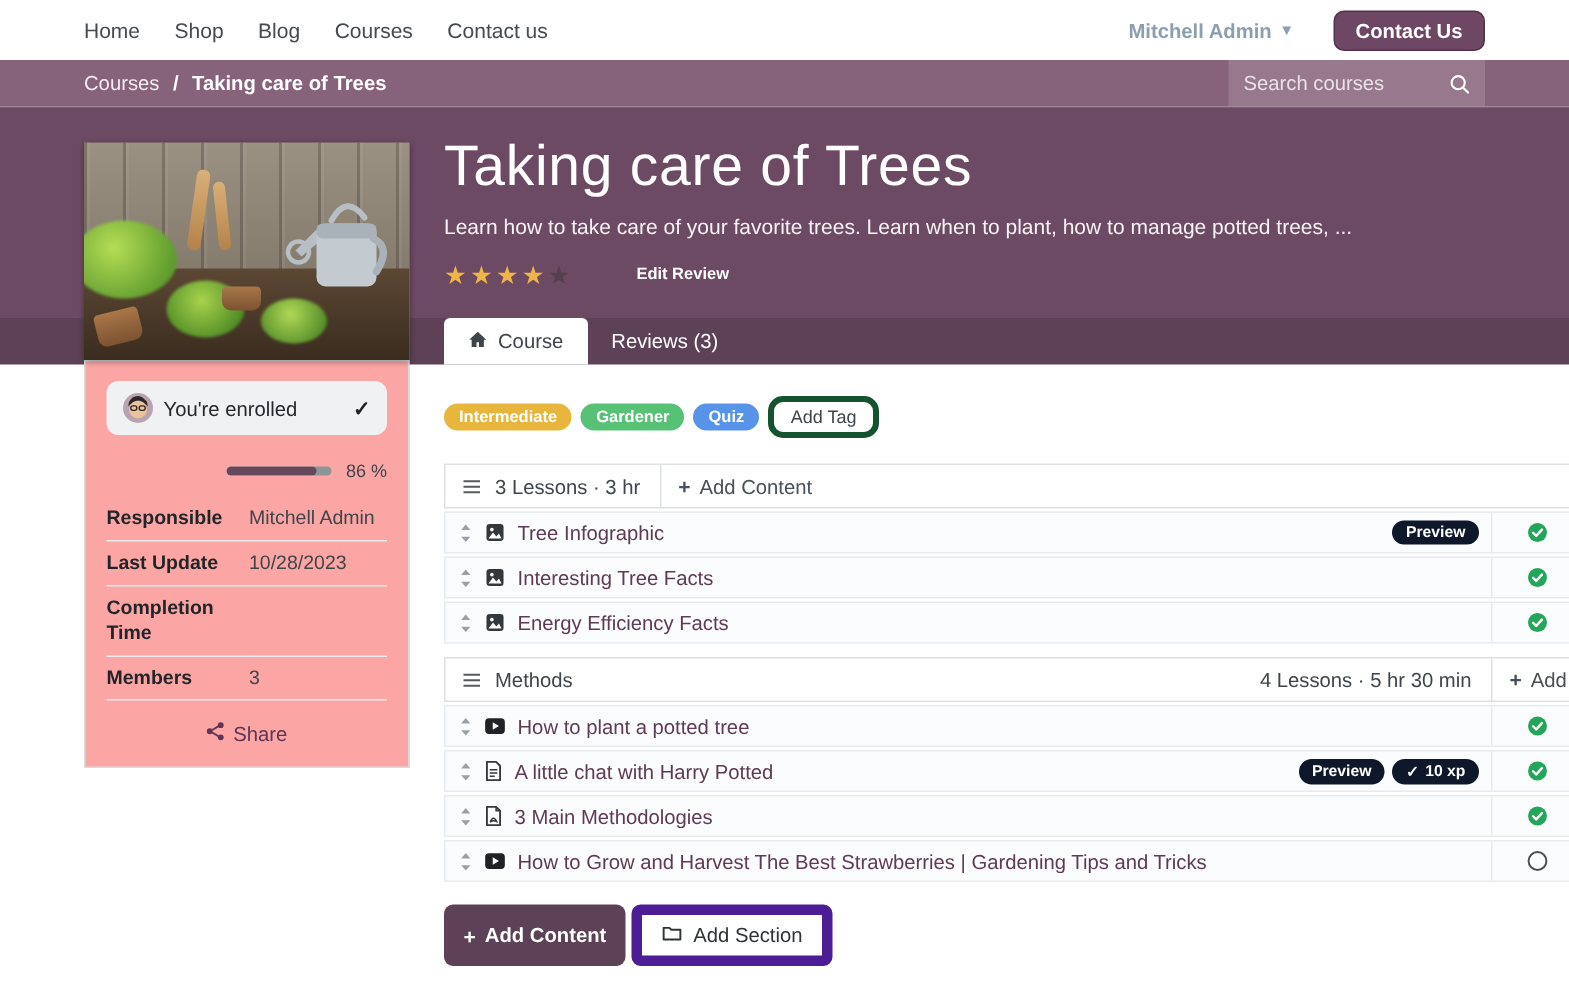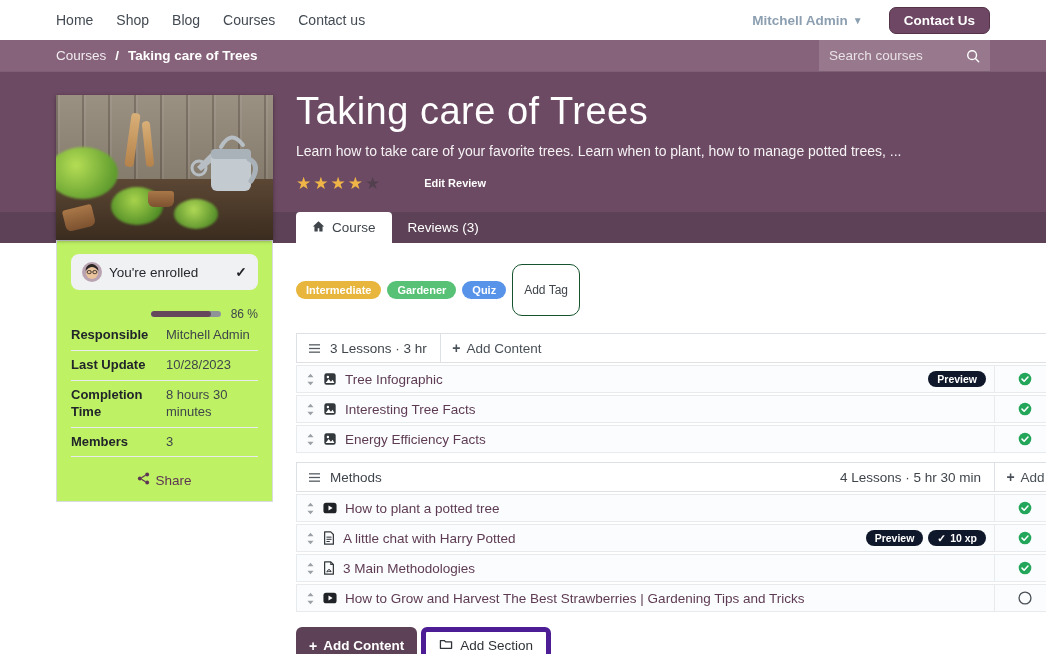--- a/index.html
+++ b/index.html
@@ -43,43 +43,43 @@
   
   .left-panel { position:absolute; left:56px; top:95px; width:217px; z-index:5; }
   .course-image { height:145px; position:relative; overflow:hidden; box-shadow:0 1px 4px rgba(0,0,0,.35); background:linear-gradient(#9a9183,#857b6d 60%,#6f6557); }
   .planks { position:absolute; inset:0; background:repeating-linear-gradient(90deg, rgba(40,30,20,.25) 0 2px, rgba(255,255,255,.06) 2px 4px, transparent 4px 26px); }
   .soil { position:absolute; left:0; right:0; bottom:0; height:42%; background:linear-gradient(#5c4734,#3a2c1f); }
   .blob { position:absolute; border-radius:50%; filter:blur(1px); }
   .can { position:absolute; right:8px; top:28px; }
   .tool { position:absolute; background:linear-gradient(#d9b078,#b4824a); border-radius:4px; }
   .pot { position:absolute; background:linear-gradient(#a97748,#7d5230); border-radius:3px 3px 6px 6px; }
 
-  .info-card { background:#bef264; border:1px solid #d8dcdf; padding:13px 14px 12px; }
+  .info-card { background:#fca5a5; border:1px solid #d8dcdf; padding:13px 14px 12px; }
   .enrolled-box { background:#f0f1f3; border-radius:8px; padding:8px 11px; display:flex; align-items:center; gap:7px; }
   .enrolled-box .avatar { flex:0 0 auto; display:flex; }
   .enrolled-box .txt { font-size:13.5px; color:#25282c; }
   .enrolled-box .chk { margin-left:auto; font-weight:bold; font-size:14px; color:#1f2327; }
   .progress-row { margin-top:17px; display:flex; align-items:center; justify-content:flex-end; gap:10px; }
   .pbar { width:70px; height:6px; border-radius:3px; background:#8f9497; overflow:hidden; }
   .pbar .fill { height:100%; background:#66485d; border-radius:3px; }
   .pct { font-size:12px; color:#3f454b; }
-  .details { margin-top:0; }
+  .details { margin-top:10px; }
   .detail-row { display:flex; padding:6px 0; border-top:1px solid #e9ecef; font-size:13px; line-height:1.3; }
   .detail-row:first-child { border-top:none; }
   .detail-row .lbl { width:95px; font-weight:bold; color:#212529; }
   .detail-row .val { flex:1; color:#3f454b; }
   .details-endline { border-top:1px solid #e9ecef; }
   .share-row { margin-top:14px; text-align:center; }
   .share-link { display:inline-flex; align-items:center; gap:5px; font-size:13.5px; color:#5e3554; cursor:pointer; }
 
   
   .main { position:absolute; left:296px; top:264px; width:812px; }
   .tags-row { display:flex; align-items:center; gap:6px; }
   .tag-pill { font-size:11px; font-weight:bold; color:#fff; padding:3px 10px; border-radius:10px; cursor:pointer; }
-  .add-tag { font-size:12px; color:#3f454b; padding:18px 11px; border-radius:10px; border:1px solid #14532d; background:#fff; cursor:pointer; }
+  .add-tag { font-size:12px; color:#3f454b; padding:3px 11px; border-radius:10px; border:4px solid #14532d; background:#fff; cursor:pointer; }
 
   .section { margin-top:9px; }
   .section:first-of-type { margin-top:17px; }
   .sec-header { height:30px; background:#fff; border:1px solid #dde1e6; display:flex; align-items:center; }
   .sec-drag { padding:0 9px 0 11px; display:flex; cursor:grab; }
   .sec-title { flex:1; font-size:13.5px; color:#3f454b; }
   .sec-meta { font-size:13.5px; color:#3f454b; margin-right:13px; }
   .vline { align-self:stretch; border-left:1px solid #dde1e6; }
   .add-content-cell { width:112px; display:flex; align-items:center; justify-content:center; gap:6px; font-size:13.5px; color:#495057; cursor:pointer; }
   .plus { font-weight:bold; font-size:14px; line-height:1; }
@@ -89,21 +89,21 @@
   .type-icon { display:flex; }
   .lesson-title { margin-left:8px; flex:1; font-size:13.5px; color:#5e3b54; white-space:nowrap; overflow:hidden; text-overflow:ellipsis; cursor:pointer; }
   .badges { display:flex; gap:5px; margin:0 8px; }
   .badge { background:#0f172a; color:#fff; font-size:10.5px; font-weight:bold; padding:2px 9px; border-radius:9px; display:flex; align-items:center; gap:4px; white-space:nowrap; }
   .row-vline { align-self:stretch; border-left:1px solid #e8ebee; }
   .actions { width:112px; display:flex; align-items:center; justify-content:center; gap:14px; }
   .actions .act { display:flex; cursor:pointer; }
 
   .footer-btns { display:flex; gap:4px; margin-top:15px; }
   .btn-add-content { background:#5d4156; color:#fff; font-weight:bold; font-size:13.5px; border:none; border-radius:6px; padding:6px 13px; display:flex; align-items:center; gap:6px; cursor:pointer; font-family:inherit; }
-  .btn-add-section { background:#fff; color:#2f3338; font-size:13.5px; border:5px solid #4c1d95; border-radius:6px; padding:6px 13px; display:flex; align-items:center; gap:7px; cursor:pointer; font-family:inherit; }
+  .btn-add-section { background:#fff; color:#2f3338; font-size:13.5px; border:7px solid #4c1d95; border-radius:6px; padding:6px 13px; display:flex; align-items:center; gap:7px; cursor:pointer; font-family:inherit; }
 </style>
 </head>
 <body>
 
 <header class="topnav">
   <nav class="links">
     <a>Home</a>
     <a>Shop</a>
     <a>Blog</a>
     <a>Courses</a>
@@ -204,21 +204,20 @@
     <span class="val">Mitchell Admin</span>
   </div>
 
   <div class="detail-row">
     <span class="lbl">Last Update</span>
     <span class="val">10/28/2023</span>
   </div>
 
   <div class="detail-row">
     <span class="lbl">Completion Time</span>
-    <span class="val">8 hours 30 minutes</span>
   </div>
 
   <div class="detail-row">
     <span class="lbl">Members</span>
     <span class="val">3</span>
   </div>
 </div>
     <div class="details-endline"></div>
     <div class="share-row">
       <span class="share-link">

